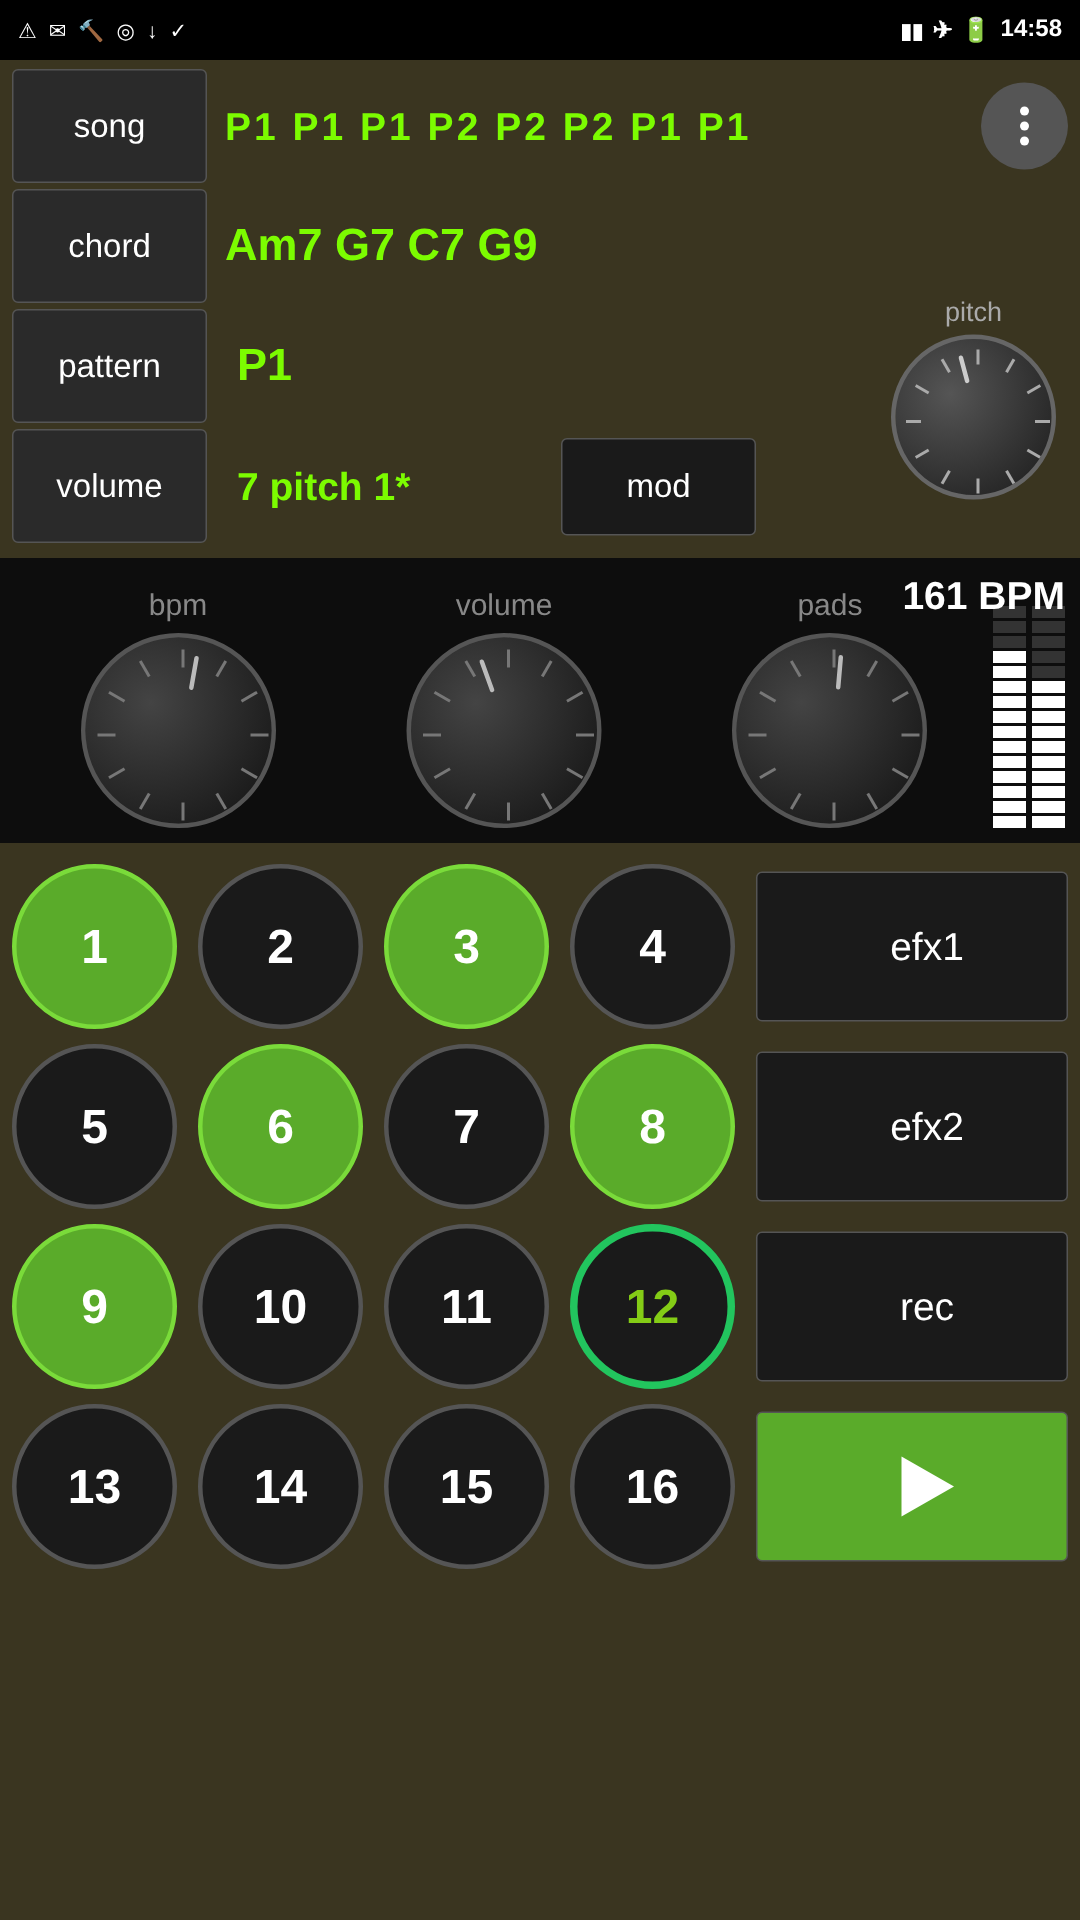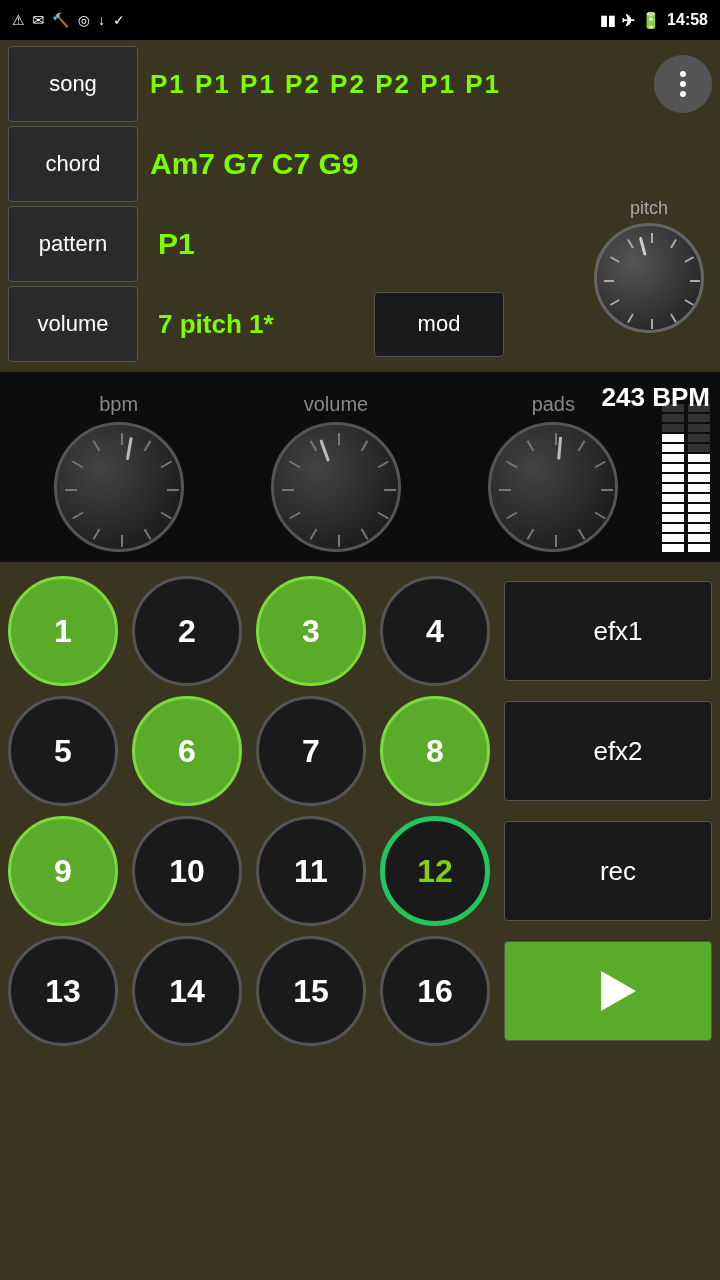--- a/index.html
+++ b/index.html
@@ -320,21 +320,21 @@
     </div>
 
     <div style="display:flex; align-items:center; gap:8px;">
       <button class="nav-btn">volume</button>
       <span class="info-text" style="flex:0 0 auto; width:220px; font-size:26px;">7 pitch 1*</span>
       <button class="action-btn">mod</button>
     </div>
   </div>
 
   <div class="controls-section">
-    <div class="bpm-display">243 BPM</div>
+    <div class="bpm-display">161 BPM</div>
 
     <div class="control-group">
       <span class="control-label">bpm</span>
       <div class="knob-small">
         <svg width="130" height="130" viewBox="0 0 130 130">
           <g transform="translate(65,65)">
             <line x1="0" y1="-57" x2="0" y2="-45" stroke="#777" stroke-width="2" transform="rotate(0)"></line>
             <line x1="0" y1="-57" x2="0" y2="-45" stroke="#777" stroke-width="2" transform="rotate(30)"></line>
             <line x1="0" y1="-57" x2="0" y2="-45" stroke="#777" stroke-width="2" transform="rotate(60)"></line>
             <line x1="0" y1="-57" x2="0" y2="-45" stroke="#777" stroke-width="2" transform="rotate(90)"></line>

